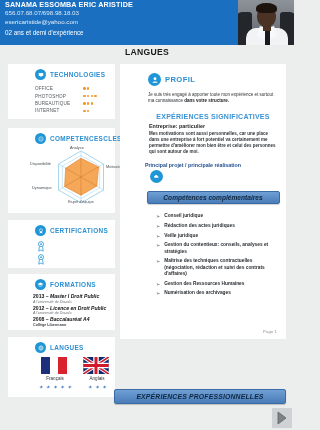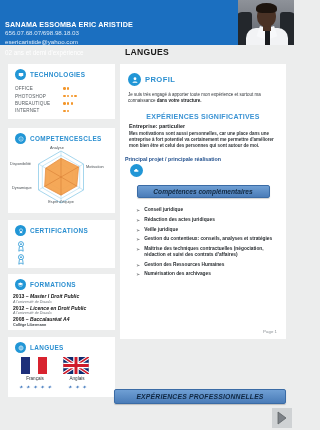--- a/index.html
+++ b/index.html
@@ -10,21 +10,21 @@
     position:relative;
     overflow:hidden;
     font-size:5px;
   }
 
   
   .header {
     position:absolute; left:0; top:0; width:294px; height:45px;
     background:#1b6fc0;
   }
-  .header-inner { padding:20px 0 0 5px; }
+  .header-inner { padding:0 0 0 5px; }
   .hdr-name {
     color:#ffffff; font-size:7.2px; font-weight:bold; letter-spacing:.15px;
     line-height:9px;
   }
   .hdr-phone { color:#dbe9f7; font-size:6.2px; line-height:8.5px; }
   .hdr-mail  { color:#e4eefa; font-size:6.2px; line-height:8.5px; }
   .hdr-exp   { color:#ffffff; font-size:6.3px; line-height:8.5px; margin-top:2.5px; }
 
   .photo {
     position:absolute; right:0; top:0; width:56px; height:45px;
@@ -41,21 +41,21 @@
   .photo .collarL { position:absolute; left:20px; top:27px; width:9px; height:11px; background:#f7f8fa; transform:rotate(18deg); }
   .photo .collarR { position:absolute; left:29px; top:27px; width:9px; height:11px; background:#f7f8fa; transform:rotate(-18deg); }
 
   .juriste {
     position:absolute; left:0; top:47px; width:294px; text-align:center;
     font-size:8.6px; font-weight:bold; color:#1a1a1a; letter-spacing:.3px;
   }
 
   
   .card {
-    position:absolute; background:#ffffff;
+    position:absolute; background:#ffffff;padding-left:20px;
   }
   .sec-head { display:flex; align-items:center; gap:4px; }
   .sec-icon {
     width:11px; height:11px; border-radius:50%; background:#2196d6;
     display:flex; align-items:center; justify-content:center;
     color:#fff; font-size:6px; line-height:1; flex:none;
   }
   .sec-icon svg { display:block; }
   .sec-title {
     color:#2b8fd0; font-size:6.4px; font-weight:bold; letter-spacing:.35px;

